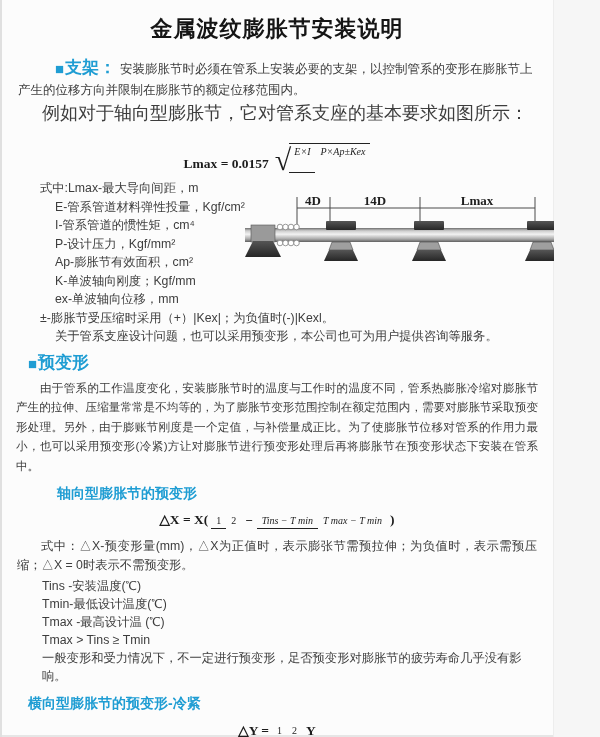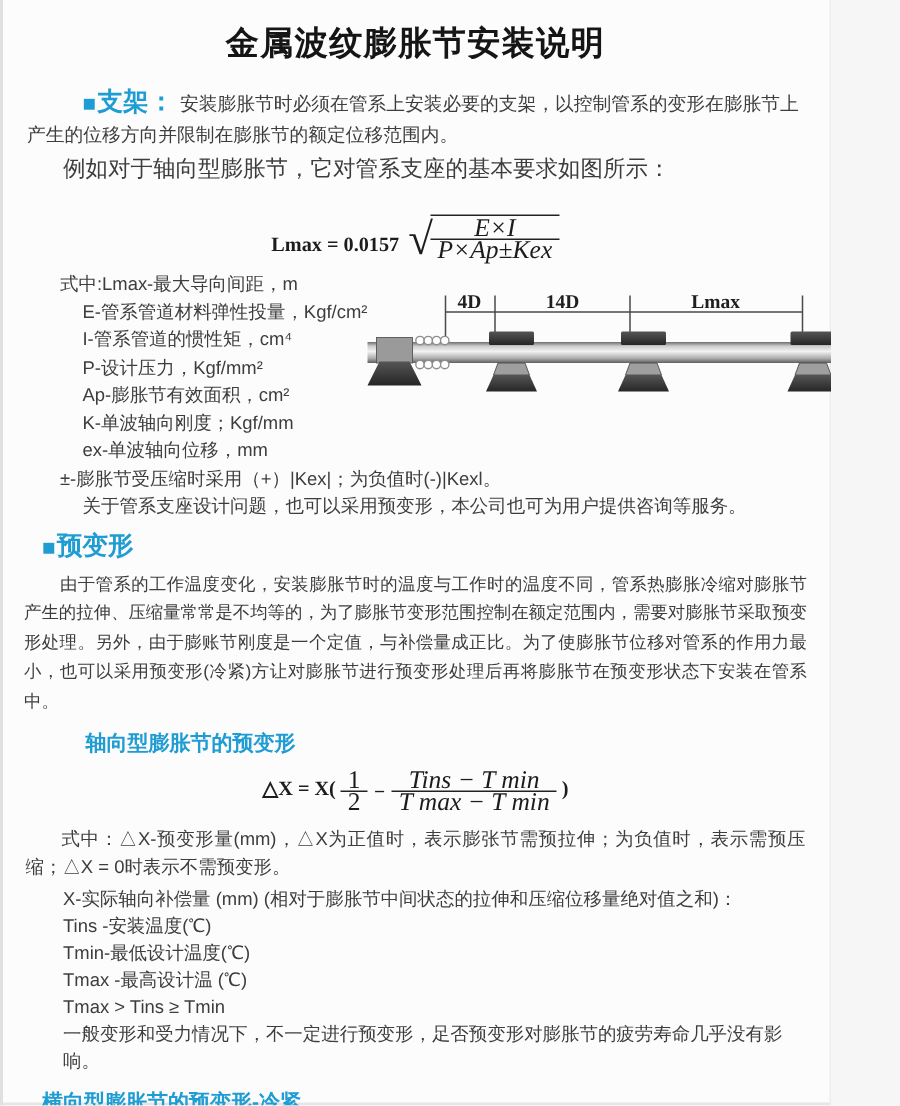--- a/index.html
+++ b/index.html
@@ -12,29 +12,29 @@
   }
   h1.title{
     margin:14px 0 0; text-align:center; font-size:22px; font-weight:bold;
     color:#151515; letter-spacing:1px; font-family:"Liberation Sans", sans-serif;
   }
   p{margin:0;}
   .intro{margin:13px 18px 0; font-size:12.5px; line-height:21px;}
   .sec-head{color:var(--accent); font-weight:bold; font-size:17px; white-space:nowrap;}
   .sec-head .sq{display:inline-block; font-size:15px; line-height:1; vertical-align:-1px; margin-right:1px; font-style:normal;}
   .intro .sec-head{margin-left:37px; margin-right:4px;}
-  .example{margin:2px 18px 0; font-size:15px; line-height:20px; text-indent:24px;}
+  .example{margin:2px 18px 0; font-size:18px; line-height:20px; text-indent:24px;}
 
   
   .formula{
     text-align:center; font-family:"Liberation Serif", serif; color:#1c1c1c;
   }
   .f1{margin-top:20px;}
   .flead{font-weight:bold; font-size:13.5px; margin-right:6px;}
-  .frac{display:inline-flex; flex-direction:column; vertical-align:middle; text-align:center; font-size:17px; line-height:14px;}
+  .frac{display:inline-flex; flex-direction:row; vertical-align:middle; text-align:center; font-size:10px; line-height:14px;}
   .frac .num{border-bottom:1px solid #222; padding:0 5px;}
   .frac .den{padding:0 5px;}
   .ital{font-style:italic;}
   .sqrt{display:inline-flex; align-items:stretch;}
   .rad{font-size:30px; line-height:30px; font-weight:bold; margin-right:-2px; transform:translateY(2px);}
   .under-rad{border-top:1.3px solid #222; font-style:italic; padding-top:1px;}
   .f2{margin-top:8px; font-size:13px;}
   .flead2{font-weight:bold; font-size:13.5px; margin-right:3px;}
   .fminus{font-weight:bold; margin:0 4px; vertical-align:middle;}
   .fclose{font-weight:bold; font-size:13.5px; margin-left:3px;}
@@ -168,21 +168,20 @@
         <span class="den">2</span>
       </span><span class="fminus">−</span><span class="frac ital">
         <span class="num">Tins − T min</span>
         <span class="den">T max − T min</span>
       </span><span class="fclose">)</span>
   </div>
 
   <p class="explain">式中：△X-预变形量(mm)，△X为正值时，表示膨张节需预拉伸；为负值时，表示需预压缩；△X = 0时表示不需预变形。</p>
 
   <div class="defs2">
-    <p>X-实际轴向补偿量 (mm) (相对于膨胀节中间状态的拉伸和压缩位移量绝对值之和)：</p>
     <p>Tins -安装温度(℃)</p>
     <p>Tmin-最低设计温度(℃)</p>
     <p>Tmax -最高设计温 (℃)</p>
     <p>Tmax &gt; Tins ≥ Tmin</p>
     <p>一般变形和受力情况下，不一定进行预变形，足否预变形对膨胀节的疲劳寿命几乎没有影响。</p>
   </div>
 
   <h3 class="sub lateral">横向型膨胀节的预变形-冷紧</h3>
 
   <div class="formula f3">

